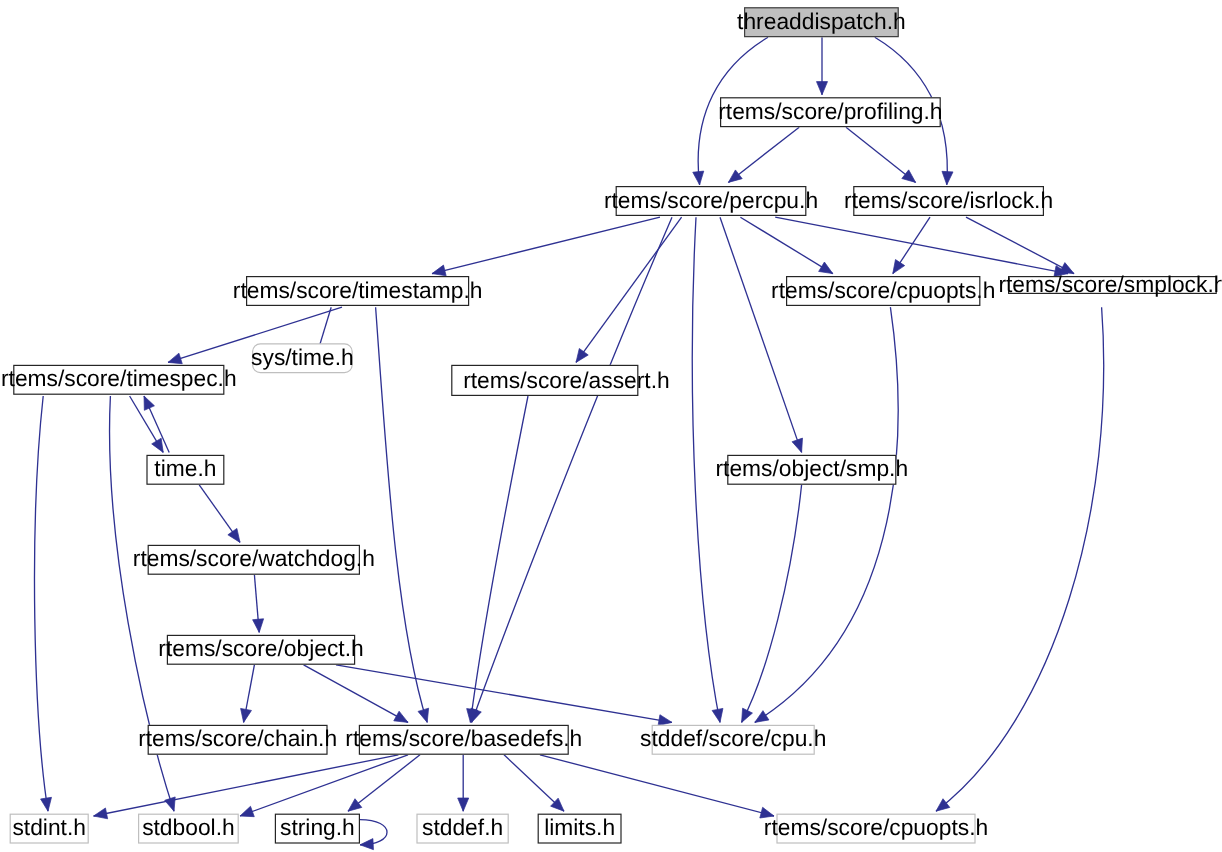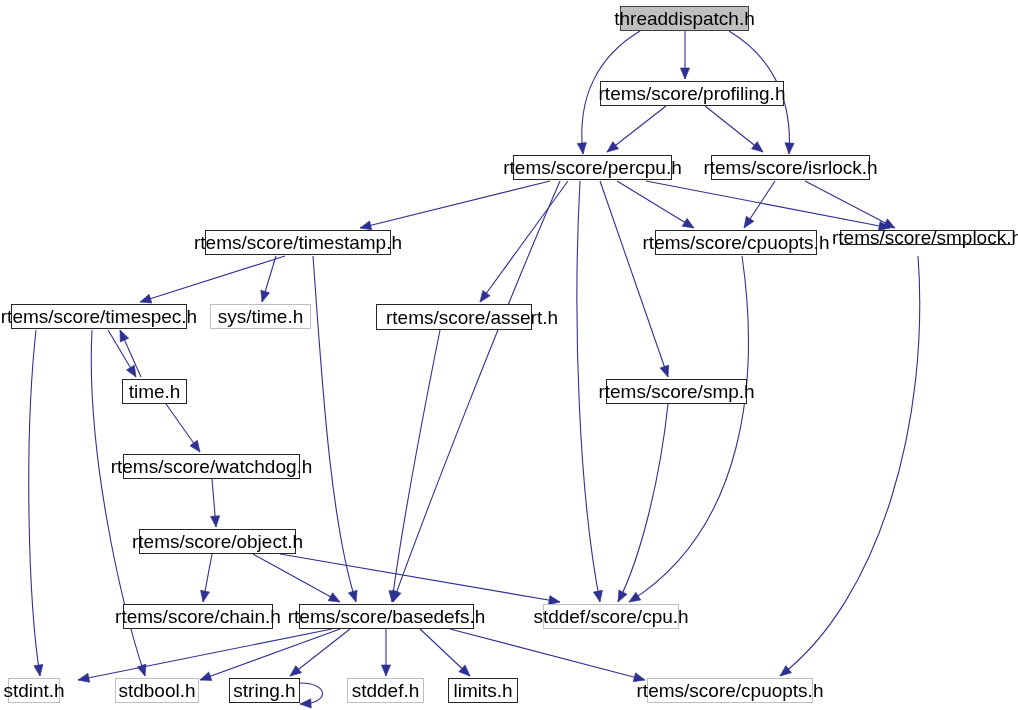--- a/index.html
+++ b/index.html
@@ -160,48 +160,48 @@
       </div>
       <div class="node-box strong" style="left: 655px; top: 230px; width: 162px; height: 25px;">
         <span>rtems/score/cpuopts.h</span>
       </div>
       <div class="node-box strong" style="left: 840px; top: 230px; width: 174px; height: 15px;">
         <span>rtems/score/smplock.h</span>
       </div>
       <div class="node-box strong" style="left: 11px; top: 304px; width: 176px; height: 25px;">
         <span>rtems/score/timespec.h</span>
       </div>
-      <div class="node-box" style="left: 210px; top: 304px; width: 101px; height: 25px;">
+      <div class="node-box" style="left: 210px; top: 286px; width: 84px; height: 25px; border-radius: 7px;">
         <span>sys/time.h</span>
       </div>
       <div class="node-box strong" style="left: 376px; top: 304px; width: 156px; height: 26px; padding-left: 36px;">
         <span>rtems/score/assert.h</span>
       </div>
       <div class="node-box strong" style="left: 122px; top: 379px; width: 65px; height: 25px;">
         <span>time.h</span>
       </div>
       <div class="node-box strong" style="left: 606px; top: 379px; width: 141px; height: 25px;">
-        <span>rtems/score/smp.h</span>
+        <span>rtems/object/smp.h</span>
       </div>
       <div class="node-box strong" style="left: 123px; top: 454px; width: 177px; height: 25px;">
         <span>rtems/score/watchdog.h</span>
       </div>
       <div class="node-box strong" style="left: 139px; top: 529px; width: 157px; height: 25px;">
         <span>rtems/score/object.h</span>
       </div>
       <div class="node-box strong" style="left: 123px; top: 604px; width: 150px; height: 25px;">
         <span>rtems/score/chain.h</span>
       </div>
       <div class="node-box strong" style="left: 299px; top: 604px; width: 175px; height: 25px;">
         <span>rtems/score/basedefs.h</span>
       </div>
       <div class="node-box" style="left: 543px; top: 604px; width: 136px; height: 25px;">
         <span>stddef/score/cpu.h</span>
       </div>
-      <div class="node-box" style="left: 8px; top: 678px; width: 52px; height: 25px;">
+      <div class="node-box" style="left: 8px; top: 678px; width: 66px; height: 25px;">
         <span>stdint.h</span>
       </div>
       <div class="node-box" style="left: 115px; top: 678px; width: 84px; height: 25px;">
         <span>stdbool.h</span>
       </div>
       <div class="node-box strong" style="left: 229px; top: 678px; width: 71px; height: 25px;">
         <span>string.h</span>
       </div>
       <div class="node-box" style="left: 347px; top: 678px; width: 77px; height: 25px;">
         <span>stddef.h</span>

